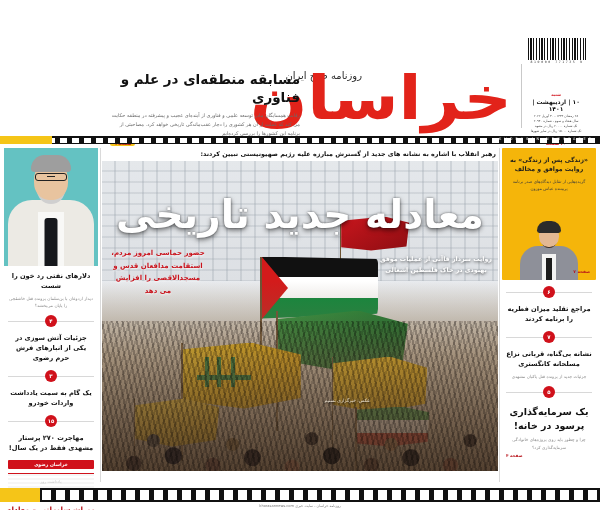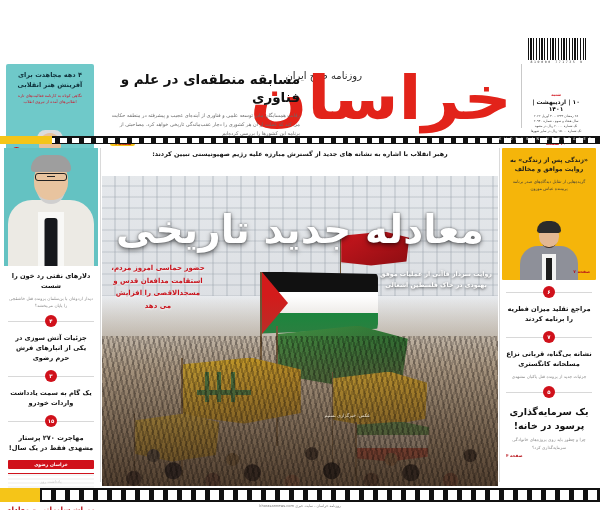--- a/index.html
+++ b/index.html
@@ -350,22 +350,21 @@
     font-weight: bold;
     color: #b8131b;
     line-height: 1.45;
   }
 
   
   .kicker {
     font-size: 6.4px;
     font-weight: bold;
     color: #111;
-    text-align: center;
-    padding: 2px 2px 16px;
+    padding: 2px 2px 1px;
     line-height: 1.5;
   }
   .hero {
     position: relative;
     width: 100%;
     height: 310px;
     overflow: hidden;
     background: #cfd6de;
   }
   
@@ -581,30 +580,20 @@
     </div>
 
     <div class="lead-story">
       <div class="hl">مسابقه منطقه‌ای در علم و فناوری</div>
       <div class="dek">رقابت همسایگان مادر توسعه علمی و فناوری از آینده‌ای عجیب و پیشرفته در منطقه حکایت می کند که غفلت از آن هر کشوری را دچار عقب‌ماندگی تاریخی خواهد کرد. مصاحبتی از برنامه این کشورها را بررسی کرده‌ایم</div>
       <div class="pageref">
         <span class="pill">صفحه ۹</span>
       </div>
     </div>
 
-    <div class="promo-top">
-      <div class="pt-title">۴ دهه مجاهدت برای آفرینش هنر انقلابی</div>
-      <div class="pt-dek">نگاهی کوتاه به کارنامه فعالیت‌های تازه انقلابی‌های آمده از نیروی انقلاب</div>
-      <div class="pt-photo">
-        <div class="pt-body"></div>
-          <div class="pt-hair"></div>
-          <div class="pt-head"></div>
-      </div>
-      <div class="pt-badge">۶</div>
-    </div>
   </div>
 
   <div class="ribbon">
     <div class="dashes"></div>
     <div class="tail"></div>
     <div class="micro">KHORASAN NEWSPAPER</div>
   </div>
 
   <div class="cols">
     <div class="colrule-r"></div>

